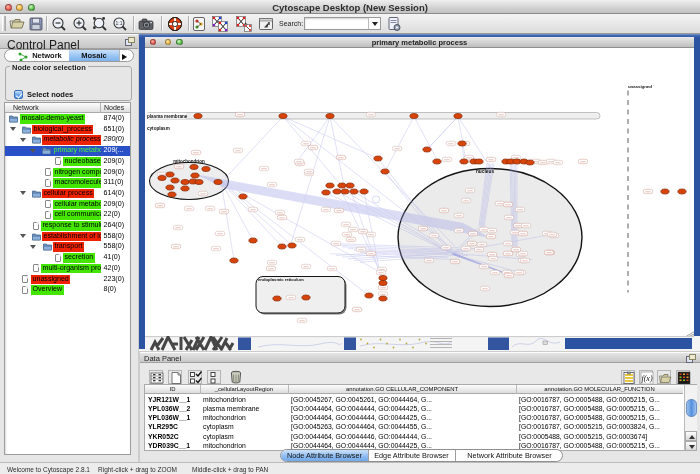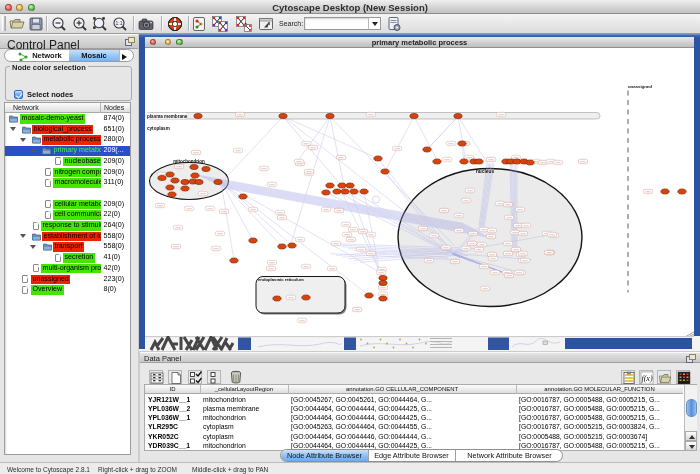--- a/index.html
+++ b/index.html
@@ -329,21 +329,21 @@
             <div class="arrow" style="left: 5px;"></div>
             <div class="ticon folder" style="left: 17px;">
               <svg width="9" height="8" viewBox="0 0 9 8" style="position:absolute;left:0;top:0">
                 <path d="M0.5 2 L0.5 1 L3.5 1 L4.2 2 L8.5 2 L8.5 7 L0.5 7 Z" fill="#6d96c8" stroke="#3f5e85" stroke-width="0.7"></path>
                 <path d="M0.5 3.2 L8.5 3.2 L8.5 7 L0.5 7 Z" fill="#8cb0dc" stroke="#3f5e85" stroke-width="0.5"></path>
               </svg>
             </div>
             <div class="lbl" style="left: 27px; max-width: 69px; background: rgb(239, 34, 0);">biological_process</div>
             <div class="cnt">651(0)</div>
           </div>
-          <div class="trow" style="top: 21.4px;">
+          <div class="trow" style="top: 21.4px; font-style: italic;">
             <div class="arrow" style="left: 15px;"></div>
             <div class="ticon folder" style="left: 27px;">
               <svg width="9" height="8" viewBox="0 0 9 8" style="position:absolute;left:0;top:0">
                 <path d="M0.5 2 L0.5 1 L3.5 1 L4.2 2 L8.5 2 L8.5 7 L0.5 7 Z" fill="#6d96c8" stroke="#3f5e85" stroke-width="0.7"></path>
                 <path d="M0.5 3.2 L8.5 3.2 L8.5 7 L0.5 7 Z" fill="#8cb0dc" stroke="#3f5e85" stroke-width="0.5"></path>
               </svg>
             </div>
             <div class="lbl" style="left: 37px; max-width: 59px; background: rgb(239, 34, 0);">metabolic process</div>
             <div class="cnt">280(0)</div>
           </div>
@@ -365,20 +365,31 @@
           </div>
           <div class="trow" style="top: 53.5px;">
             <div class="ticon file" style="left: 40px; top: 1px;"></div>
             <div class="lbl" style="left: 48px; max-width: 48px; background: rgb(68, 230, 0);">nitrogen compound me</div>
             <div class="cnt">209(0)</div>
           </div>
           <div class="trow" style="top: 64.2px;">
             <div class="ticon file" style="left: 40px; top: 1px;"></div>
             <div class="lbl" style="left: 48px; max-width: 48px; background: rgb(68, 230, 0);">macromolecule metab</div>
             <div class="cnt">311(0)</div>
+          </div>
+          <div class="trow" style="top: 74.9px;">
+            <div class="arrow" style="left: 15px;"></div>
+            <div class="ticon folder" style="left: 27px;">
+              <svg width="9" height="8" viewBox="0 0 9 8" style="position:absolute;left:0;top:0">
+                <path d="M0.5 2 L0.5 1 L3.5 1 L4.2 2 L8.5 2 L8.5 7 L0.5 7 Z" fill="#6d96c8" stroke="#3f5e85" stroke-width="0.7"></path>
+                <path d="M0.5 3.2 L8.5 3.2 L8.5 7 L0.5 7 Z" fill="#8cb0dc" stroke="#3f5e85" stroke-width="0.5"></path>
+              </svg>
+            </div>
+            <div class="lbl" style="left: 37px; max-width: 59px; background: rgb(239, 34, 0);">cellular process</div>
+            <div class="cnt">614(0)</div>
           </div>
           <div class="trow" style="top: 85.6px;">
             <div class="ticon file" style="left: 40px; top: 1px;"></div>
             <div class="lbl" style="left: 48px; max-width: 48px; background: rgb(68, 230, 0);">cellular metabolic pro</div>
             <div class="cnt">209(0)</div>
           </div>
           <div class="trow" style="top: 96.3px;">
             <div class="ticon file" style="left: 40px; top: 1px;"></div>
             <div class="lbl" style="left: 48px; max-width: 48px; background: rgb(68, 230, 0);">cell communication</div>
             <div class="cnt">22(0)</div>

